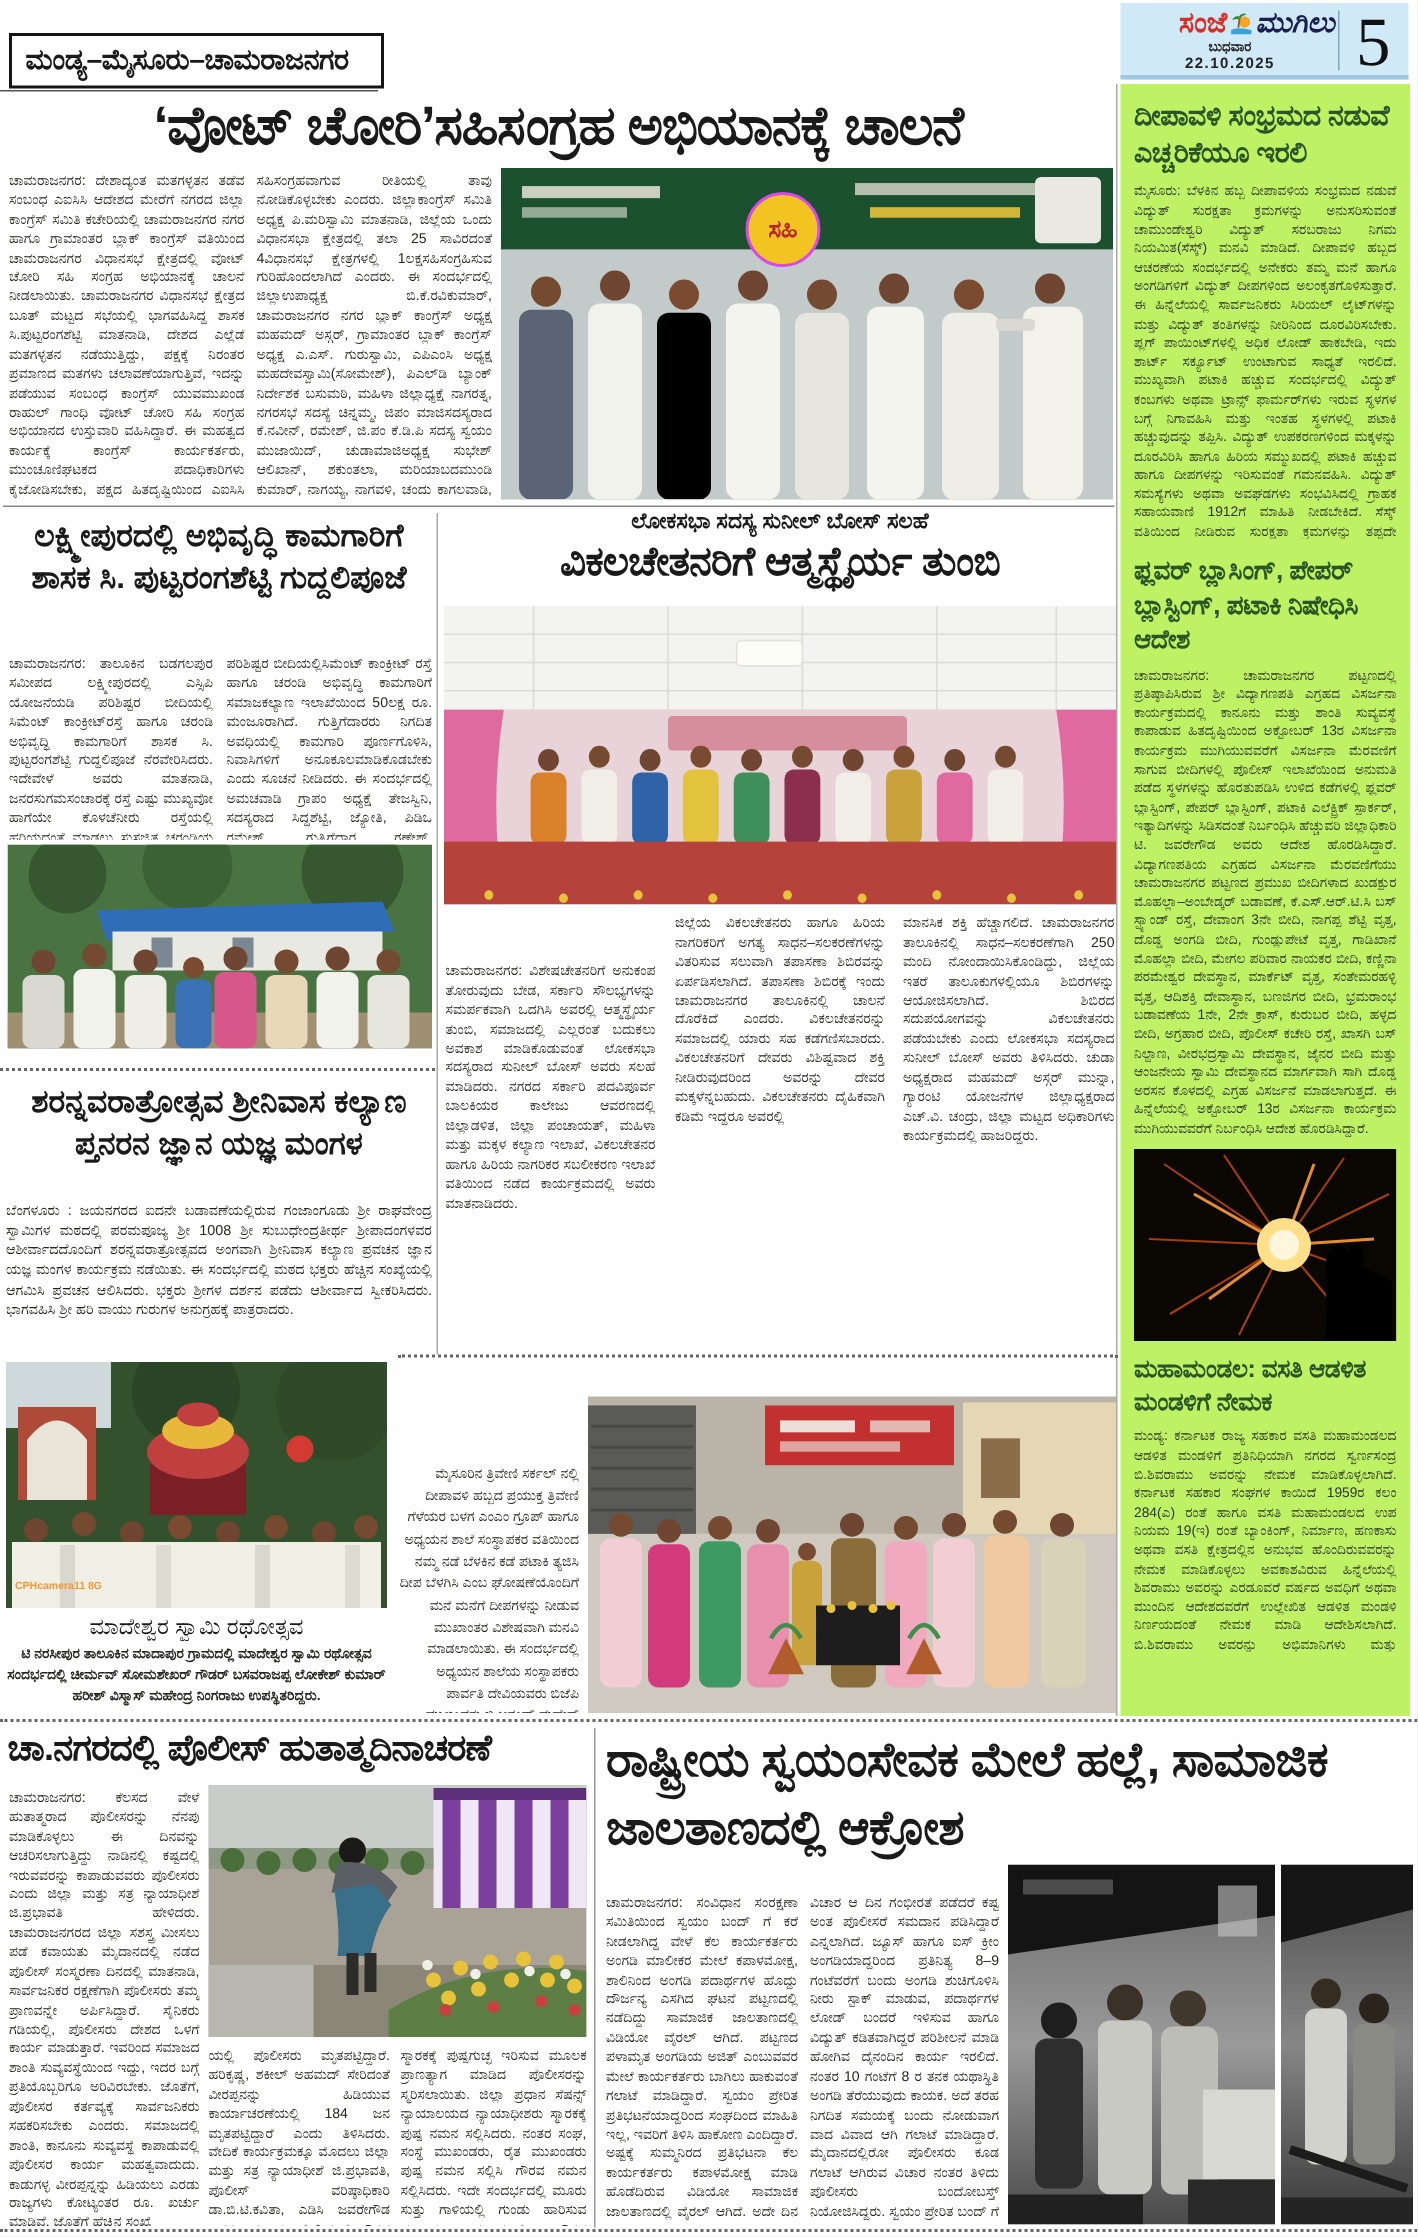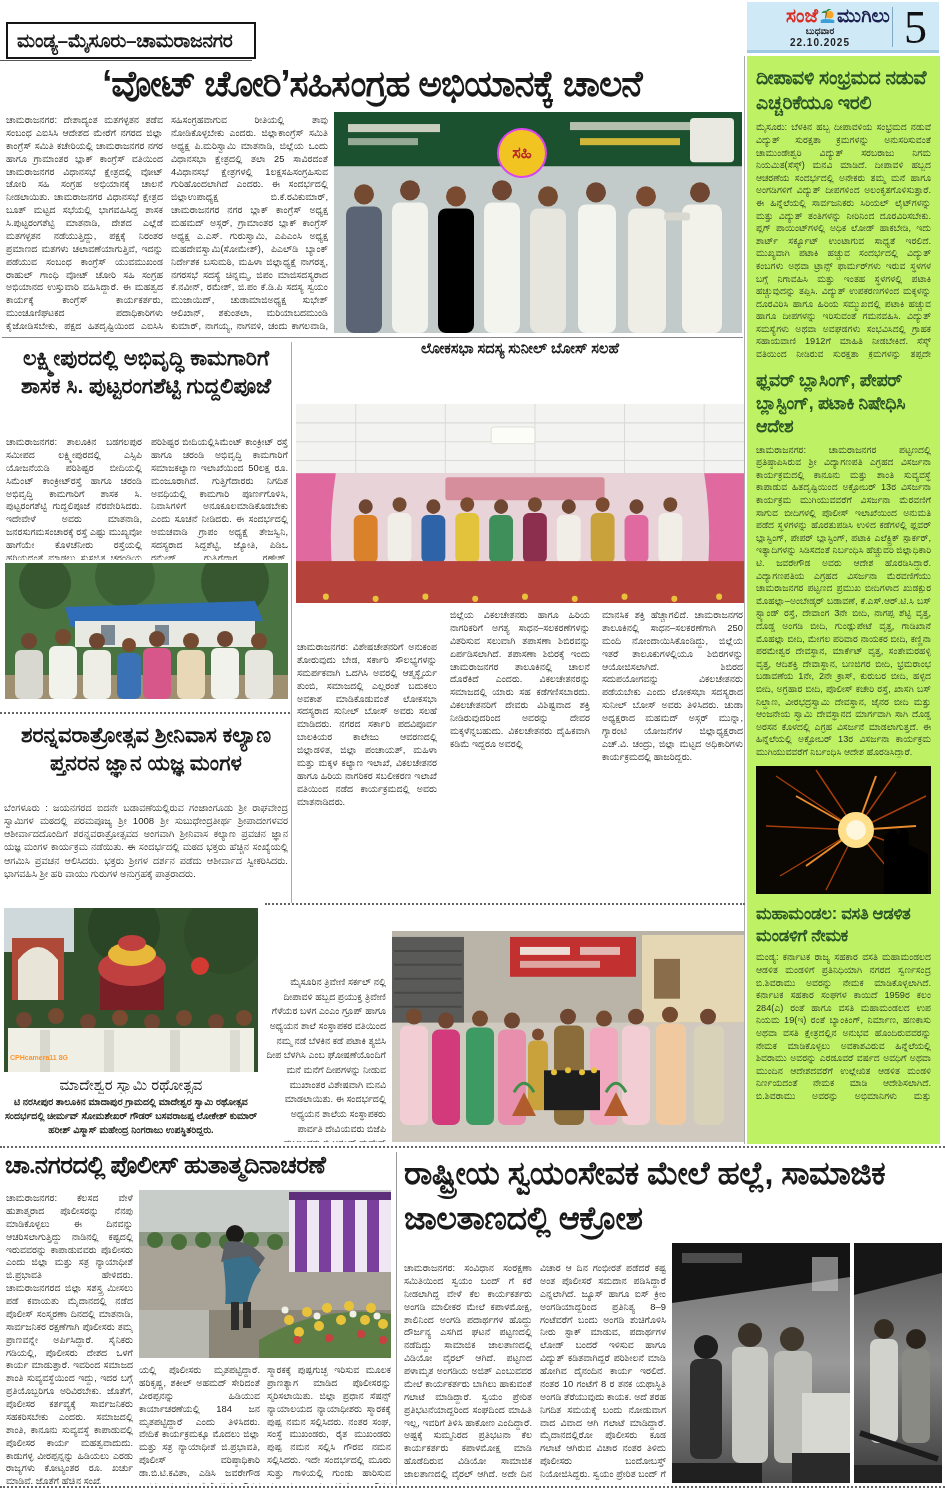--- a/index.html
+++ b/index.html
@@ -13,38 +13,38 @@
   
   .edition-box{left:6px;top:22px;width:228px;height:33px;border:2px solid #151515;
                display:flex;align-items:center;padding:0 9px;font-size:19px;font-weight:700;
                letter-spacing:-.3px;background:#fff;}
   .header-rule{left:0;top:60px;width:252px;height:1px;background:#555;}
   .masthead{left:747px;top:2px;width:192px;height:51px;background:#cfe9f7;border-bottom:3px solid #9fc9e2;
             display:flex;box-sizing:border-box;padding:2px 3px 0 3px;}
   .mast-left{flex:1;display:flex;flex-direction:column;align-items:center;justify-content:center;}
   .mast-titleline{display:flex;align-items:center;gap:2px;font-size:19px;font-weight:800;line-height:1.05;}
   .mast-w1{color:#d92f27;margin-left:36px;}
-  .mast-w2{color:#1b1f4e;}
+  .mast-w2{color:#1b1f4e;font-style:italic;}
   .mast-day{font-size:9px;font-weight:700;color:#222;margin-top:1px;}
   .mast-date{font-size:10px;font-weight:700;color:#222;letter-spacing:1px;}
   .mast-sep{width:1px;background:#7fa9c4;margin:3px 2px;}
   .mast-num{width:44px;text-align:center;font-family:"Liberation Serif","DejaVu Serif",serif;
             font-size:46px;line-height:48px;color:#111;}
 
   
   .main-headline{left:2px;top:58px;width:740px;height:52px;font-size:36px;font-weight:800;
                  text-align:center;letter-spacing:-1px;line-height:52px;white-space:nowrap;overflow:hidden;}
   .laksh-head{left:2px;top:344px;width:288px;height:88px;font-size:21px;font-weight:800;text-align:center;
               line-height:1.32;overflow:hidden;}
   .vik-kicker{left:298px;top:340px;width:444px;height:19px;font-size:14.5px;font-weight:700;text-align:center;overflow:hidden;}
   .vik-head{left:296px;top:359px;width:448px;height:42px;font-size:27px;font-weight:800;text-align:center;
             letter-spacing:-.5px;overflow:hidden;}
   .shar-head{left:2px;top:721px;width:288px;height:79px;font-size:21px;font-weight:800;text-align:center;
              line-height:1.33;overflow:hidden;}
-  .pol-head{left:5px;top:1152px;width:388px;height:35px;font-size:24px;font-weight:800;letter-spacing:-.5px;overflow:hidden;font-family:Liberation Serif, serif;}
+  .pol-head{left:5px;top:1152px;width:388px;height:35px;font-size:24px;font-weight:800;letter-spacing:-.5px;overflow:hidden;}
   .rss-head{left:404px;top:1151px;width:540px;height:106px;font-size:32px;font-weight:800;line-height:1.4;
             letter-spacing:-.5px;overflow:hidden;}
 
   
   .a1c1{left:6px;top:114px;width:157px;height:219px;}
   .a1c2{left:171px;top:114px;width:157px;height:219px;}
   .a1photo{left:334px;top:112px;width:408px;height:221px;}
   .sahi-badge{position:absolute;left:163px;top:16px;width:46px;height:46px;border-radius:50%;
               background:#f2c422;border:2px solid #d946ef;color:#b8262c;font-weight:800;font-size:16px;
               display:flex;align-items:center;justify-content:center;}
@@ -204,20 +204,21 @@
         <circle cx="220" cy="76" r="8" fill="#6e4631"></circle>
           <rect x="206" y="85" width="28" height="51" rx="6" fill="#f2f2ec"></rect>
         <circle cx="254" cy="78" r="8" fill="#744a31"></circle>
           <rect x="240" y="87" width="28" height="49" rx="6" fill="#e6e6de"></rect>
       </g>
     </svg>
   </div>
   <div class="abs dotted" style="left:0;top:712px;width:290px;"></div>
 
   <div class="abs vik-kicker">ಲೋಕಸಭಾ ಸದಸ್ಯ ಸುನೀಲ್ ಬೋಸ್ ಸಲಹೆ</div>
+  <div class="abs vik-head">ವಿಕಲಚೇತನರಿಗೆ ಆತ್ಮಸ್ಥೈರ್ಯ ತುಂಬಿ</div>
   <div class="abs photo vik-photo">
     <svg viewBox="0 0 450 190" preserveAspectRatio="none">
       <rect width="450" height="66" fill="#f3f4f1"></rect>
       <g stroke="#d9dbd6" stroke-width="1">
         <line x1="0" y1="18" x2="450" y2="18"></line>
           <line x1="0" y1="36" x2="450" y2="36"></line>
           <line x1="0" y1="54" x2="450" y2="54"></line>
         <line x1="60" y1="0" x2="60" y2="66"></line>
           <line x1="150" y1="0" x2="150" y2="66"></line>
           <line x1="240" y1="0" x2="240" y2="66"></line>

